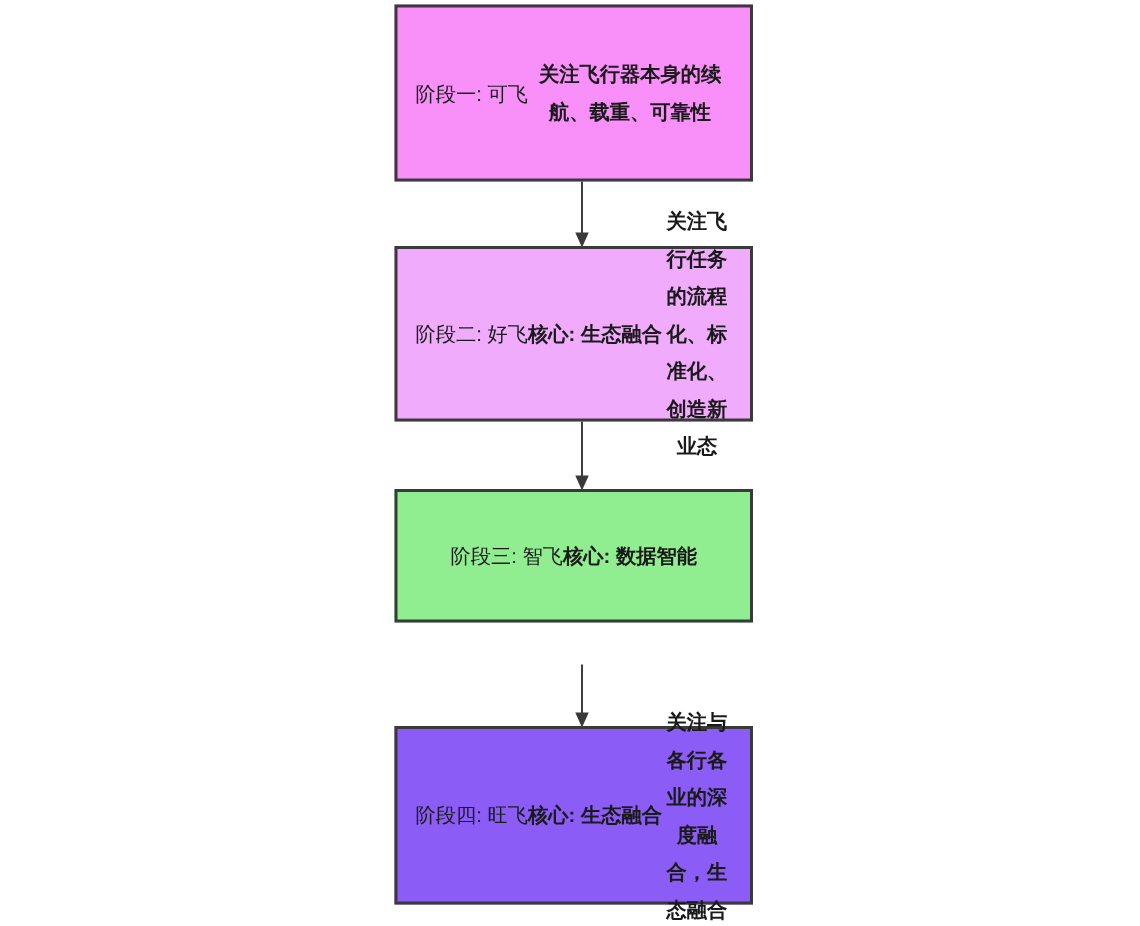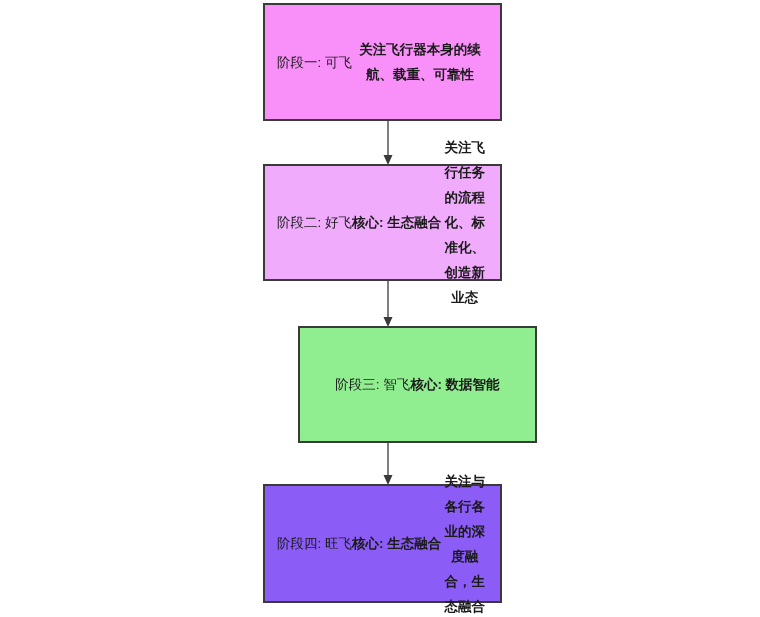--- a/index.html
+++ b/index.html
@@ -43,21 +43,21 @@
   }
   .node-core {
     font-weight: bold;
     white-space: nowrap;
   }
   .node-desc {
     font-weight: bold;
   }
   #node-1 { top: 3px;   height: 118px; background: #f98ff9; }
   #node-2 { top: 164px; height: 117px; background: #c9c9f8; }
-  #node-3 { top: 326px; height: 117px; background: #90ee90; margin-left: 35px; }
+  #node-3 { top: 326px; height: 89px; background: #90ee90; }
   #node-4 { top: 484px; height: 119px; background: #fa9a63; }
 
   .connector {
     position: absolute;
     left: 378px;
     width: 20px;
   }
   #connector-1 { top: 121px; height: 44px; }
   #connector-2 { top: 281px; height: 46px; }
   #connector-3 { top: 443px; height: 42px; }

